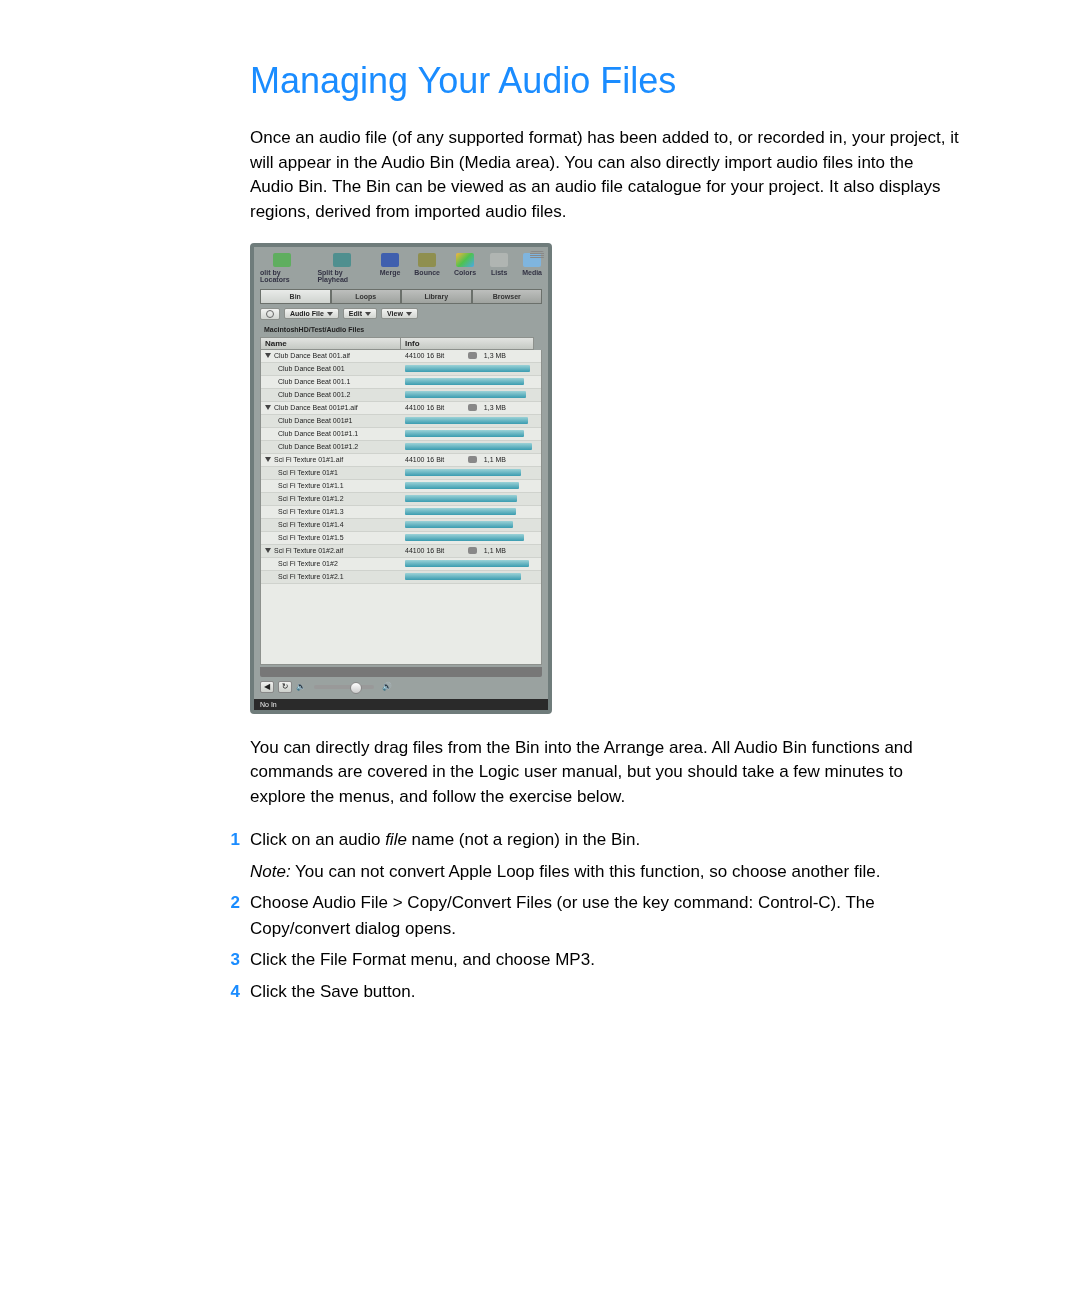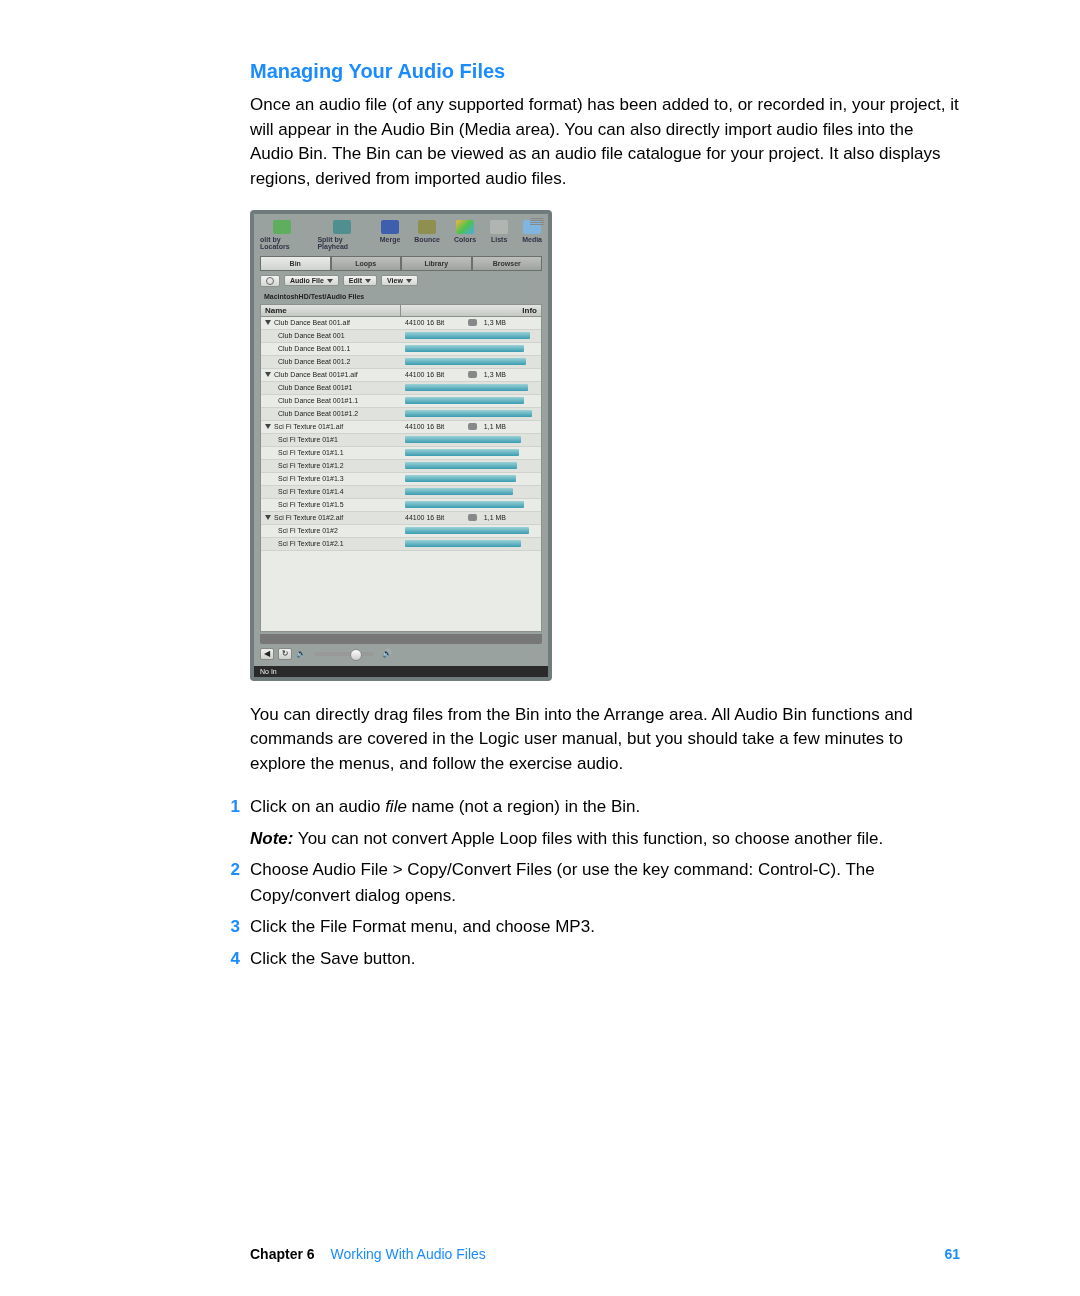--- a/index.html
+++ b/index.html
@@ -1,43 +1,43 @@
 <!DOCTYPE html>
 <html><head>
 <meta charset="utf-8">
 <style>
   * { box-sizing: border-box; margin: 0; padding: 0; }
   html, body { width: 1080px; background: #fff; font-family: "Myriad Pro", "Helvetica Neue", Arial, sans-serif; color: #000; }
   .page { width: 1080px; min-height: 1296px; position: relative; padding: 60px 120px 60px 250px; }
-  h1 { color: #1a8cff; font-weight: 700; font-size: 20px; margin-bottom: 10px; }
+  h1 { color: #1a8cff; font-weight: 400; font-size: 36px; margin-bottom: 24px; }
   .para { font-size: 17px; line-height: 1.45; margin-bottom: 18px; }
-  .bold { font-weight: 700; }
+  .bold { font-weight: 400; }
   .italic { font-style: italic; }
 
   
   .shot-wrap { display: flex; gap: 16px; margin: 12px 0 22px 0; }
   .shot { width: 302px; background: #9aa2a0; border: 4px solid #6f7c7b; border-radius: 4px; font-size: 8px; color: #222; position: relative; }
   .shot .toolbar { display: flex; gap: 14px; padding: 6px 6px 2px 6px; align-items: flex-start; }
   .shot .tool { display: flex; flex-direction: column; align-items: center; gap: 2px; font-size: 7px; font-weight: 700; color: #334; }
   .tool .ico { width: 18px; height: 14px; border-radius: 2px; }
   .ico.a{background:#5fae5f}.ico.b{background:#4f8f8f}.ico.c{background:#3f5fae}
   .ico.d{background:#8f8f4f}.ico.e{background:linear-gradient(135deg,#f7b33c,#4fc24f,#4aa9e6)}
   .ico.f{background:#b0b5b2}.ico.g{background:#7fb5df}
   .shot .grip { position:absolute; top:4px; right:4px; width:14px; height:8px; background: repeating-linear-gradient(#888,#888 1px,transparent 1px,transparent 2px); border-radius:2px; }
   .tabs { display:flex; margin: 4px 6px 0 6px; }
   .tab { flex:1; text-align:center; padding:3px 0; font-weight:700; font-size:7px; background: linear-gradient(#bdbfbd,#9fa39f); border:1px solid #6b706b; color:#333; }
   .tab.active { background: linear-gradient(#e9ebe9,#cfd3cf); }
   .bar { display:flex; gap:4px; margin:4px 6px; align-items:center; }
   .btn { background: linear-gradient(#f3f4f2,#d3d6d2); border:1px solid #8d918d; border-radius:2px; padding:1px 5px; font-size:7px; font-weight:700; white-space: nowrap; display:flex; align-items:center; gap:3px; }
   .btn .tri { width:0;height:0;border-left:3px solid transparent;border-right:3px solid transparent;border-top:4px solid #444; }
   .chainico{ width:8px;height:8px;border:1px solid #666;border-radius:50%; }
   .path { margin:0 6px; padding:2px 4px; font-weight:700; font-size:7px; }
-  .hdr { display:flex; margin:2px 6px 0 6px; background: linear-gradient(#e2e4e1,#c5c9c4); border:1px solid #8d918d; }
+  .hdr { display:flex; margin:2px 14px 0 6px; background: linear-gradient(#e2e4e1,#c5c9c4); border:1px solid #8d918d; }
   .hdr .c1{ flex:0 0 140px; padding:1px 4px; font-weight:700; border-right:1px solid #8d918d; }
-  .hdr .c2{ flex:1; padding:1px 4px; font-weight:700;text-align:right; }
+  .hdr .c2{ flex:1; padding:1px 4px; font-weight:700; }
   .rows { margin:0 6px; background:#e9ebe7; border:1px solid #8d918d; border-top:none; min-height:315px; }
   .row { display:flex; height:13px; align-items:center; border-bottom:1px solid #cfd2cd; font-size:7px; }
   .row.alt { background:#dfe2dd; }
   .row .c1 { flex:0 0 140px; padding:0 4px; display:flex; align-items:center; gap:3px; white-space:nowrap; overflow:hidden; }
   .row .c2 { flex:1; padding:0 4px; display:flex; align-items:center; gap:3px; }
   .tri2 { width:0;height:0;border-left:3px solid transparent;border-right:3px solid transparent;border-top:5px solid #444; }
   .info { width:60px; font-size:7px; }
   .chip { width:9px;height:7px;border-radius:2px;background:#888; }
   .size { width:26px; text-align:right; font-size:7px; }
   .barfill { height:7px; background: linear-gradient(#9bd2d7,#3a9cb0); border-radius:1px; }
@@ -313,21 +313,21 @@
           </div>
         <span>🔈</span>
         <div class="slider"></div>
         <span>🔊</span>
       </div>
       <div class="noin">No In</div>
     </div>
 
   </div>
 
-  <p class="para">You can directly drag files from the Bin into the Arrange area. All Audio Bin functions and commands are covered in the Logic user manual, but you should take a few minutes to explore the menus, and follow the exercise audio.</p>
+  <p class="para">You can directly drag files from the Bin into the Arrange area. All Audio Bin functions and commands are covered in the Logic user manual, but you should take a few minutes to explore the menus, and follow the exercise below.</p>
 
 
   <div class="steps">
     <div class="step">
       <span class="num">1</span>
       <div>
         <span>Click on an audio </span><span class="italic">file</span><span> name (not a region) in the Bin.</span>
         <div class="substep"><span class="bold italic">Note:</span><span>  You can not convert Apple Loop files with this function, so choose another file.</span></div>
       </div>
     </div>
@@ -338,20 +338,13 @@
     <div class="step">
       <span class="num">3</span>
       <div>Click the File Format menu, and choose MP3.</div>
     </div>
     <div class="step">
       <span class="num">4</span>
       <div>Click the Save button.</div>
     </div>
   </div>
 
-  <div class="pagefoot">
-    <div class="l">
-      <span class="ch">Chapter 6</span>
-      <span class="ti">Working With Audio Files</span>
-    </div>
-    <div class="r">61</div>
-  </div>
 </div>
 
 </body></html>

